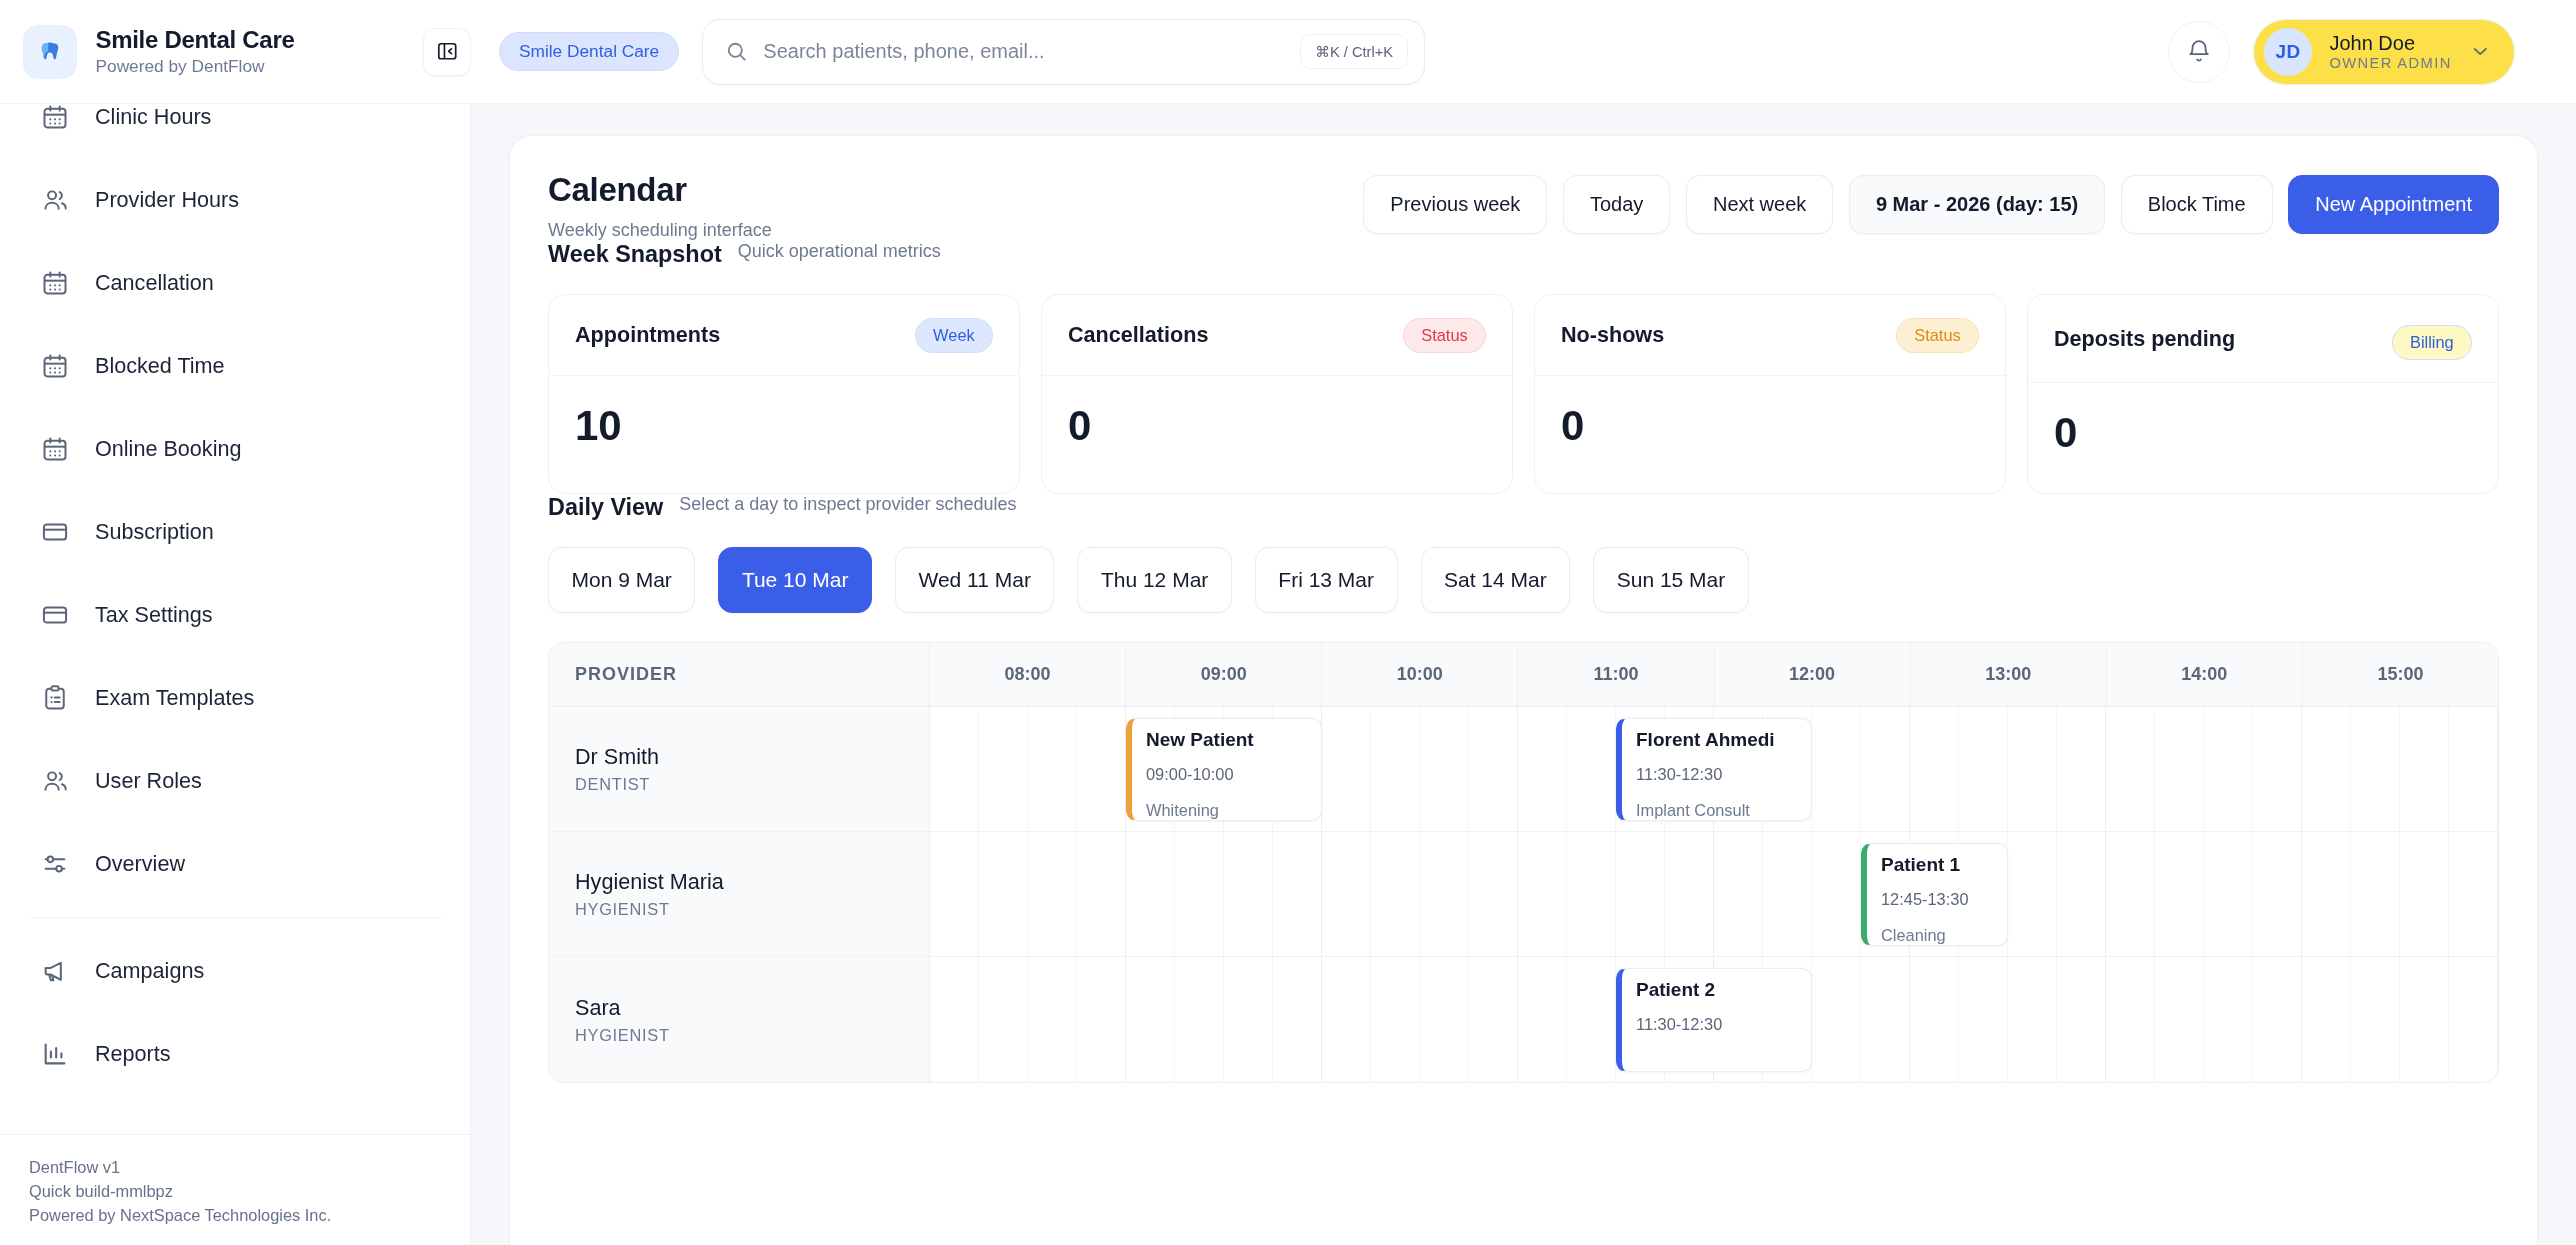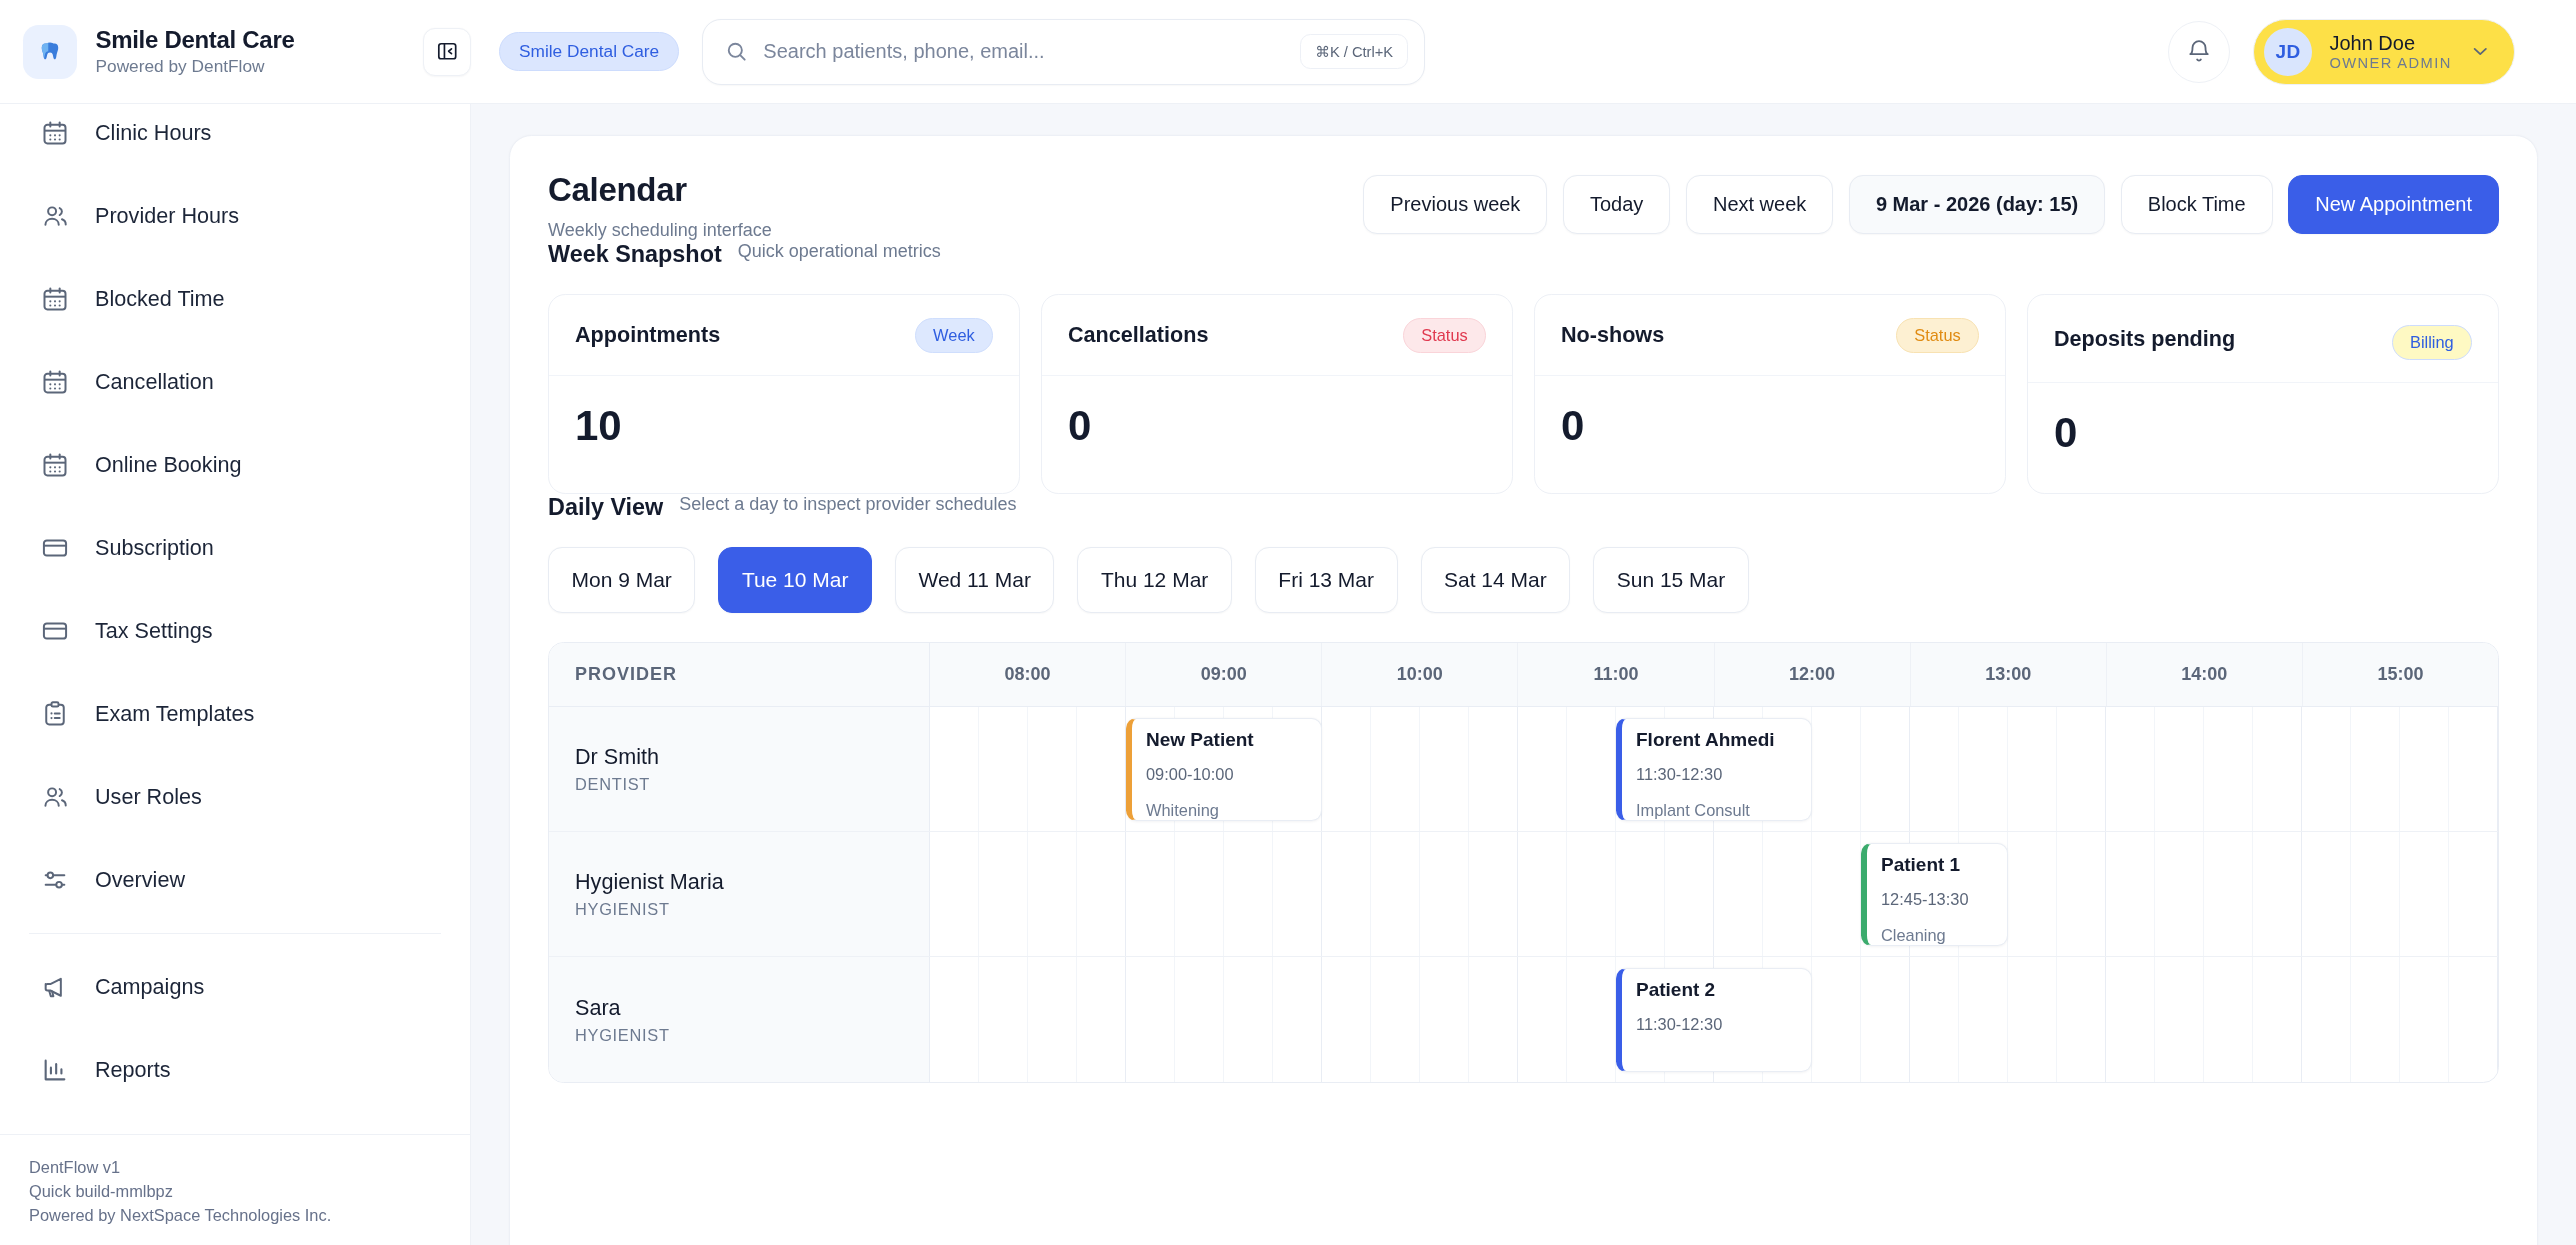--- a/index.html
+++ b/index.html
@@ -73,21 +73,21 @@
 
   
   .body-row { flex: 1; display: flex; min-height: 0; }
 
   
   .sidebar {
     width: 471px; flex: 0 0 471px; background: #ffffff;
     border-right: 0.9px solid #eef1f6; display: flex; flex-direction: column;
     position: relative; overflow: hidden;
   }
-  .nav-scroll { flex: 1; overflow: hidden; padding-top: 0; position: relative; margin-top: 16px; }
+  .nav-scroll { flex: 1; overflow: hidden; padding-top: 0; position: relative; }
   .nav-inner { margin-top: -29px; }
   .nav-item {
     display: flex; align-items: center; gap: 24px;
     height: 83px; padding: 0 29px 0 38px; cursor: pointer;
   }
   .nav-item .ico { width: 33px; height: 33px; flex: 0 0 33px; display: flex; align-items: center; justify-content: center; }
   .nav-label { font-size: 21.6px; color: #1c2538; white-space: nowrap; }
   .nav-divider { height: 0.9px; background: #eef1f6; margin: 12px 29px; }
   .sidebar-footer {
     border-top: 0.9px solid #eef1f6; padding: 22.5px 29px 21px 29px;
@@ -293,39 +293,39 @@
                 <line x1="8" y1="3" x2="8" y2="6.5" stroke-linecap="round"></line>
                   <line x1="16" y1="3" x2="16" y2="6.5" stroke-linecap="round"></line>
                 <circle cx="8" cy="14" r="0.9" fill="#5b6679" stroke="none"></circle>
                   <circle cx="12" cy="14" r="0.9" fill="#5b6679" stroke="none"></circle>
                   <circle cx="16" cy="14" r="0.9" fill="#5b6679" stroke="none"></circle>
                 <circle cx="8" cy="17.6" r="0.9" fill="#5b6679" stroke="none"></circle>
                   <circle cx="12" cy="17.6" r="0.9" fill="#5b6679" stroke="none"></circle>
                   <circle cx="16" cy="17.6" r="0.9" fill="#5b6679" stroke="none"></circle>
               </svg>
             </span>
-            <span class="nav-label">Blocked Time</span>
+            <span class="nav-label">Cancellation</span>
           </div>
 
           <div class="nav-item">
             <span class="ico">
               <svg width="28" height="28" viewBox="0 0 24 24" fill="none" stroke="#5b6679" stroke-width="1.7">
                 <rect x="3" y="5" width="18" height="16" rx="2.5"></rect>
                   <line x1="3" y1="10" x2="21" y2="10"></line>
                 <line x1="8" y1="3" x2="8" y2="6.5" stroke-linecap="round"></line>
                   <line x1="16" y1="3" x2="16" y2="6.5" stroke-linecap="round"></line>
                 <circle cx="8" cy="14" r="0.9" fill="#5b6679" stroke="none"></circle>
                   <circle cx="12" cy="14" r="0.9" fill="#5b6679" stroke="none"></circle>
                   <circle cx="16" cy="14" r="0.9" fill="#5b6679" stroke="none"></circle>
                 <circle cx="8" cy="17.6" r="0.9" fill="#5b6679" stroke="none"></circle>
                   <circle cx="12" cy="17.6" r="0.9" fill="#5b6679" stroke="none"></circle>
                   <circle cx="16" cy="17.6" r="0.9" fill="#5b6679" stroke="none"></circle>
               </svg>
             </span>
-            <span class="nav-label">Cancellation</span>
+            <span class="nav-label">Blocked Time</span>
           </div>
 
           <div class="nav-item">
             <span class="ico">
               <svg width="28" height="28" viewBox="0 0 24 24" fill="none" stroke="#5b6679" stroke-width="1.7">
                 <rect x="3" y="5" width="18" height="16" rx="2.5"></rect>
                   <line x1="3" y1="10" x2="21" y2="10"></line>
                 <line x1="8" y1="3" x2="8" y2="6.5" stroke-linecap="round"></line>
                   <line x1="16" y1="3" x2="16" y2="6.5" stroke-linecap="round"></line>
                 <circle cx="8" cy="14" r="0.9" fill="#5b6679" stroke="none"></circle>

